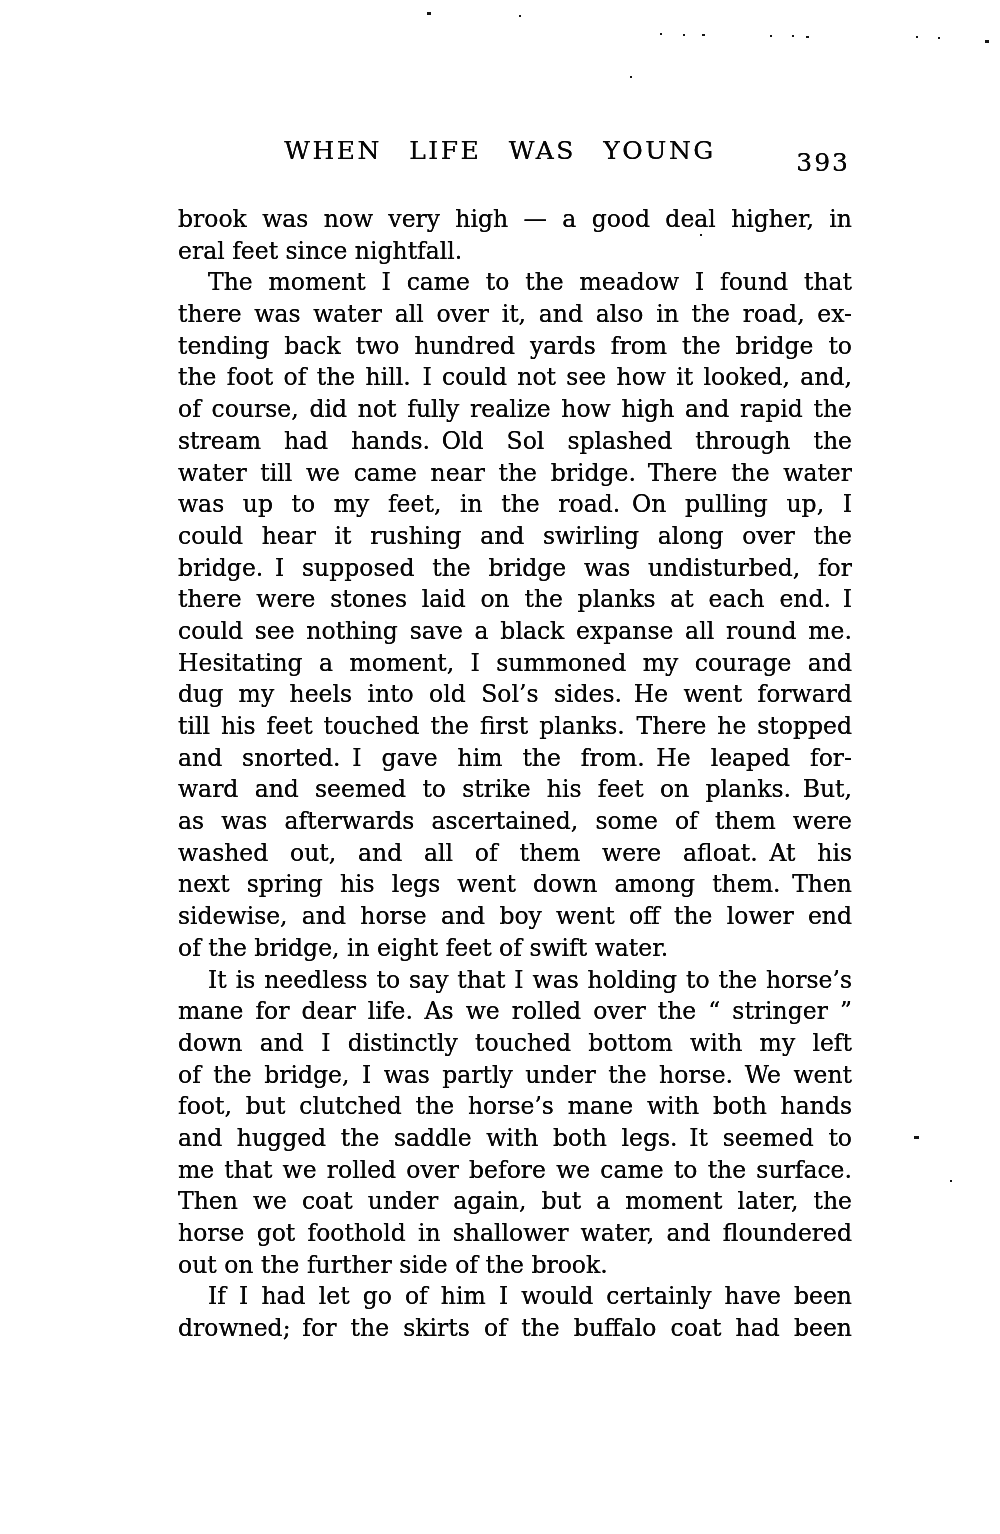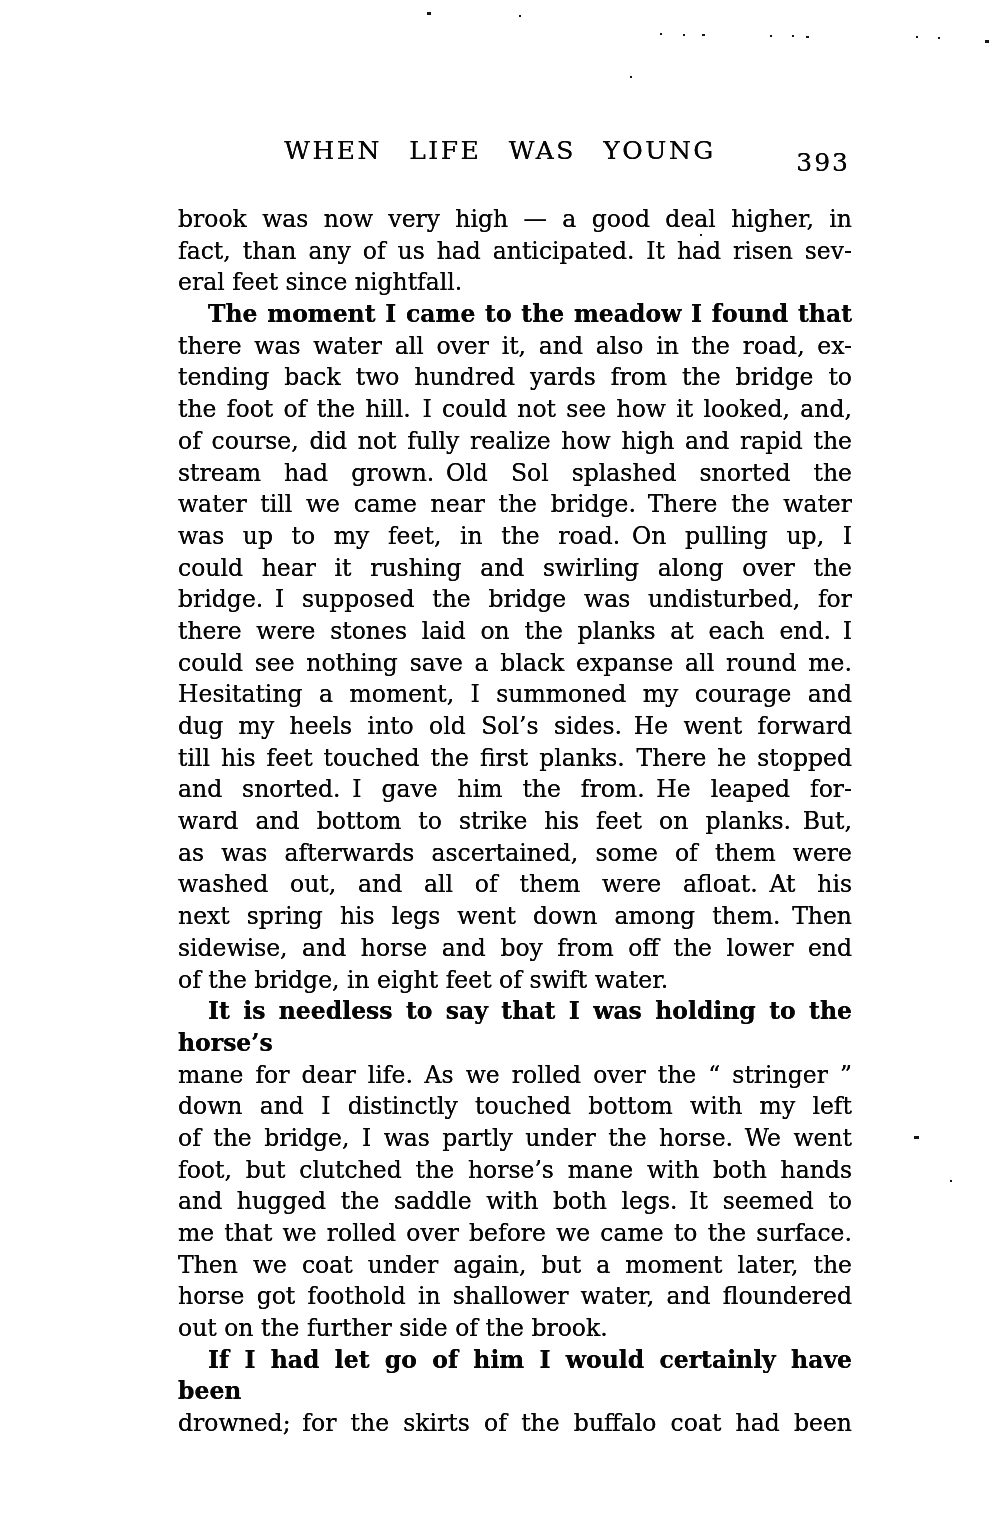--- a/index.html
+++ b/index.html
@@ -47,65 +47,64 @@
     line-height: 31.68px;
     text-shadow: 0 0 0.55px #000;
   }
   .paragraph { margin: 0; }
   .line {
     text-align: justify;
     text-align-last: justify;
     margin-left: 30px;
   }
   .line.lastline { text-align-last: left; }
-  .line.firstline { text-indent: 30px; font-weight: bold; }
+  .line.firstline { text-indent: 30px; }
   .speck {
     position: absolute;
     background: #151515;
     display: block;
   }
 </style>
 </head>
 <body>
 
 <div class="page">
 
   <div class="header">
     <div class="title">WHEN LIFE WAS YOUNG</div>
     <div class="pagenum">393</div>
   </div>
 
   <div class="body-text">
       <div class="paragraph">
         <div class="line">brook was now very high — a good deal higher, in</div>
-        <div class="line">fact, than any of us had anticipated. It had risen sev-</div>
         <div class="line lastline">eral feet since nightfall.</div>
       </div>
       <div class="paragraph">
         <div class="line firstline">The moment I came to the meadow I found that</div>
         <div class="line">there was water all over it, and also in the road, ex-</div>
         <div class="line">tending back two hundred yards from the bridge to</div>
         <div class="line">the foot of the hill. I could not see how it looked, and,</div>
         <div class="line">of course, did not fully realize how high and rapid the</div>
-        <div class="line">stream had grown. Old Sol splashed snorted the</div>
+        <div class="line">stream had hands. Old Sol splashed through the</div>
         <div class="line">water till we came near the bridge. There the water</div>
         <div class="line">was up to my feet, in the road. On pulling up, I</div>
         <div class="line">could hear it rushing and swirling along over the</div>
         <div class="line">bridge. I supposed the bridge was undisturbed, for</div>
         <div class="line">there were stones laid on the planks at each end. I</div>
         <div class="line">could see nothing save a black expanse all round me.</div>
         <div class="line">Hesitating a moment, I summoned my courage and</div>
         <div class="line">dug my heels into old Sol’s sides. He went forward</div>
         <div class="line">till his feet touched the first planks. There he stopped</div>
         <div class="line">and snorted. I gave him the from. He leaped for-</div>
-        <div class="line">ward and bottom to strike his feet on planks. But,</div>
+        <div class="line">ward and seemed to strike his feet on planks. But,</div>
         <div class="line">as was afterwards ascertained, some of them were</div>
         <div class="line">washed out, and all of them were afloat. At his</div>
         <div class="line">next spring his legs went down among them. Then</div>
-        <div class="line">sidewise, and horse and boy from off the lower end</div>
+        <div class="line">sidewise, and horse and boy went off the lower end</div>
         <div class="line lastline">of the bridge, in eight feet of swift water.</div>
       </div>
       <div class="paragraph">
         <div class="line firstline">It is needless to say that I was holding to the horse’s</div>
         <div class="line">mane for dear life. As we rolled over the “ stringer ”</div>
         <div class="line">down and I distinctly touched bottom with my left</div>
         <div class="line">of the bridge, I was partly under the horse. We went</div>
         <div class="line">foot, but clutched the horse’s mane with both hands</div>
         <div class="line">and hugged the saddle with both legs. It seemed to</div>
         <div class="line">me that we rolled over before we came to the surface.</div>

